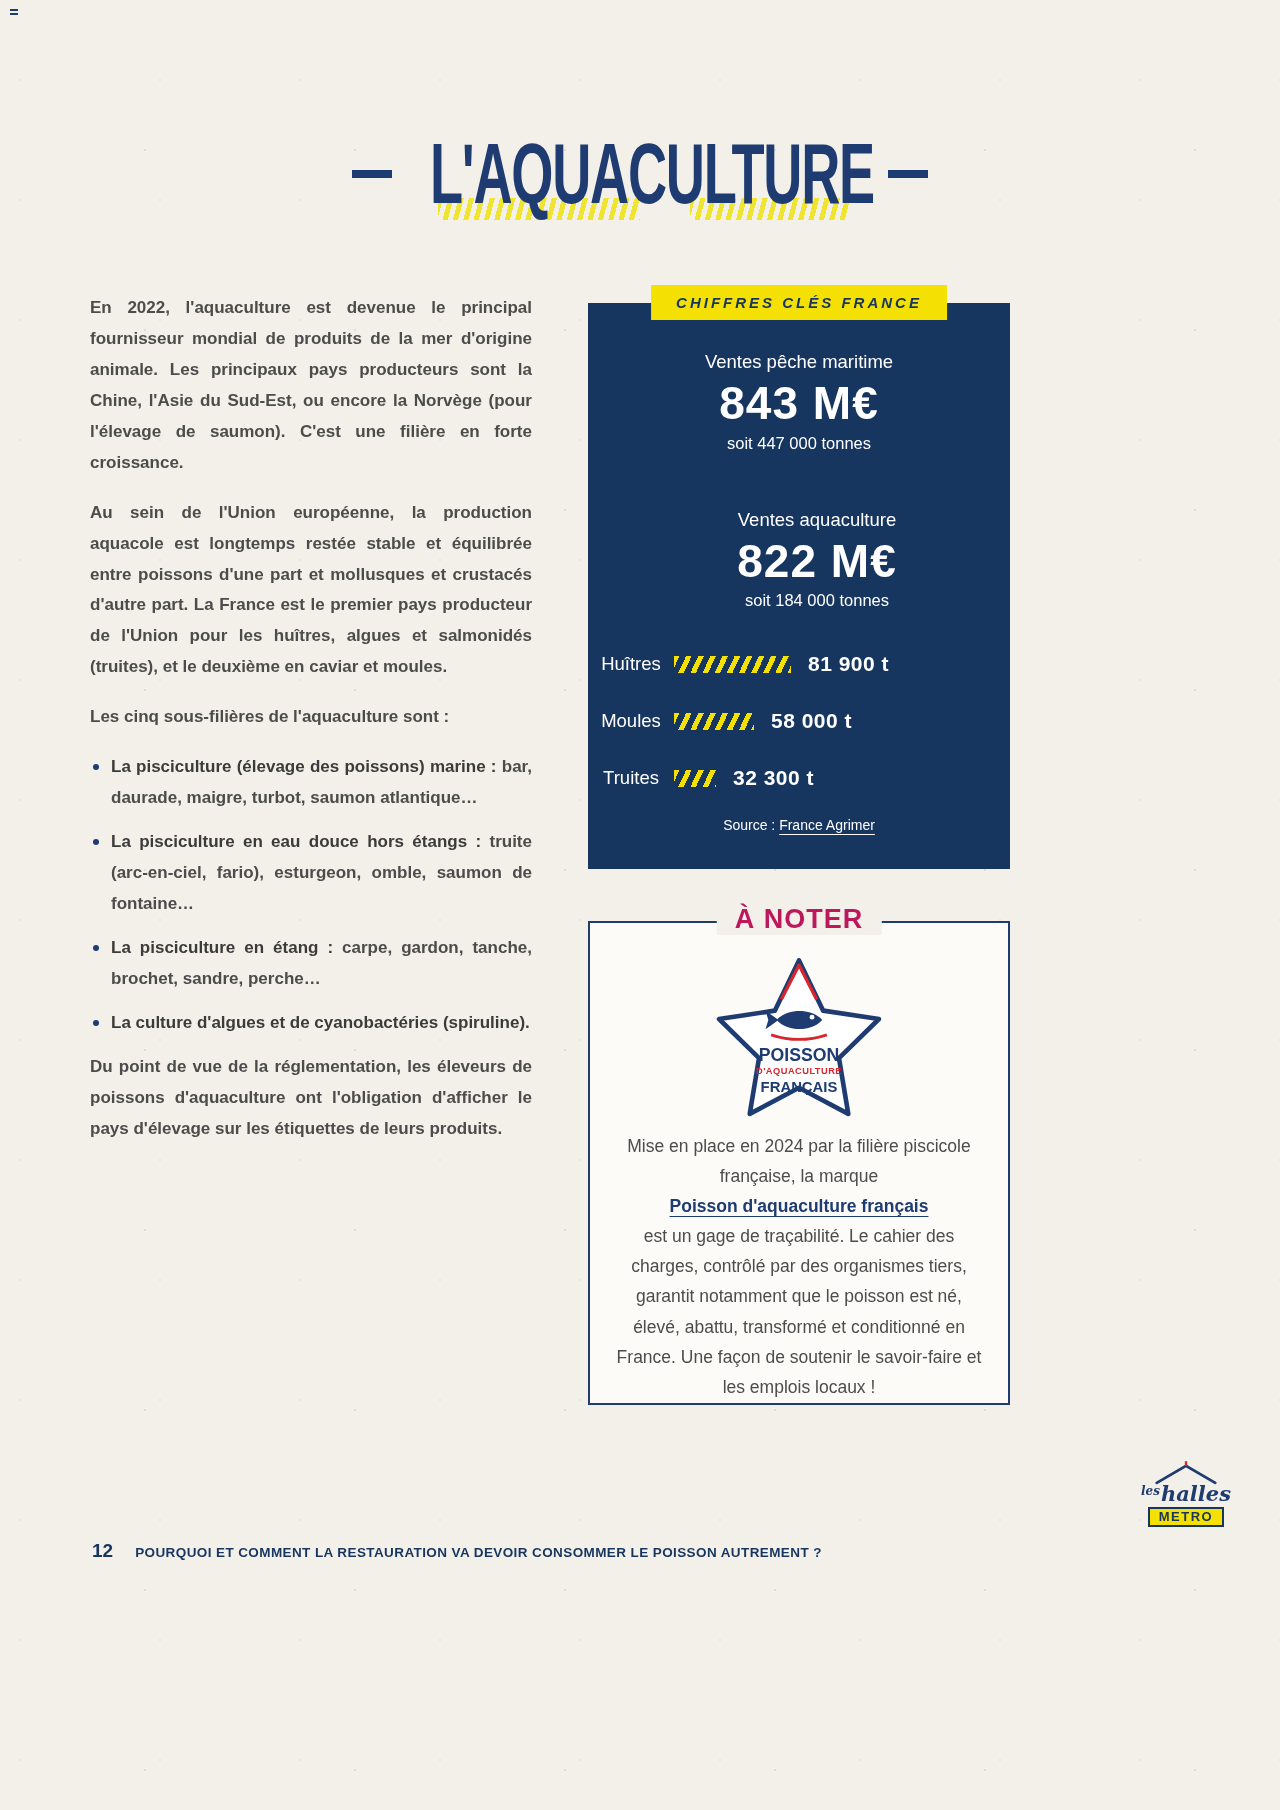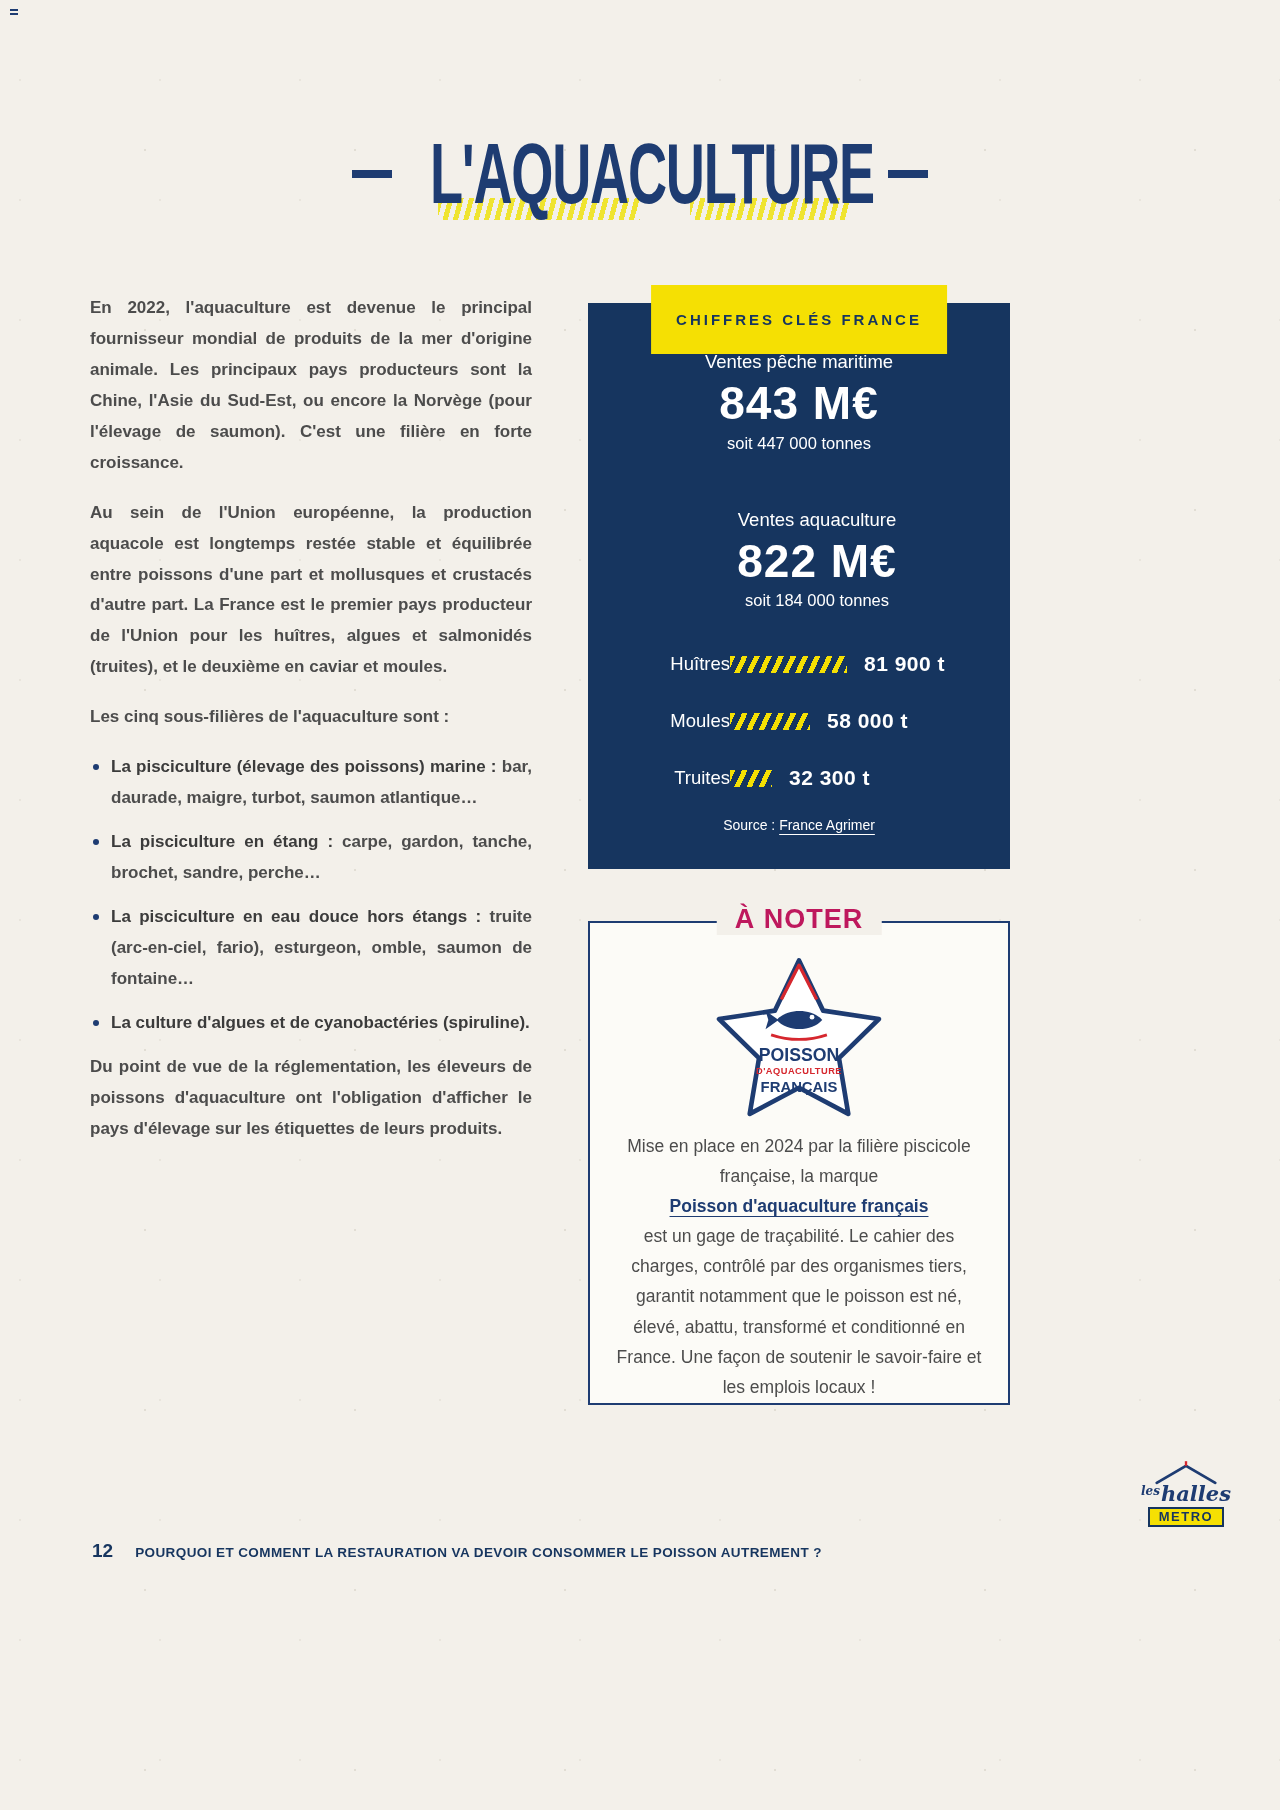--- a/index.html
+++ b/index.html
@@ -44,28 +44,28 @@
   .left-col li{ position:relative; padding-left:21px; margin-bottom:13px; text-align:justify; }
   .left-col li::before{ content:""; position:absolute; left:3px; top:12px;
     width:6px; height:6px; border-radius:50%; background:#1e3c72; }
   .left-col b{ color:#3b3b3b; }
 
   
   .key-box{ position:absolute; left:588px; top:303px; width:422px; height:566px;
     background:#16355f; color:#ffffff; text-align:center; }
   .kf-tab{ position:absolute; top:-18px; left:50%; transform:translateX(-50%);
     background:#f5e003; color:#16355f; font-size:15px; font-weight:700;
-    letter-spacing:3px; padding:26px 25px; white-space:nowrap; }
+    letter-spacing:3px; padding:9px 25px; white-space:nowrap;font-style:italic; }
   .kf-blocks{ padding-top:48px; }
   .kf-label{ font-size:18.5px; font-weight:400; margin-bottom:5px; }
   .kf-value{ font-size:46px; font-weight:700; letter-spacing:1px; line-height:1.1; }
   .kf-sub{ font-size:16.5px; margin-top:5px; }
   .kf-block + .kf-block{ margin-top:56px;padding-left:36px; }
   .kf-bars{ margin-top:42px; }
-  .bar-row{ display:flex; align-items:center; padding-left:56px; margin-bottom:33px; text-align:right; }
+  .bar-row{ display:flex; align-items:center; margin-bottom:33px; text-align:center; }
   .bar-label{ width:86px; font-size:18.5px; }
   .bar{ height:17px; margin-right:17px;
     background:repeating-linear-gradient(115deg,#f5e003 0 5px, transparent 5px 11px); }
   .bar-w0{ width:117px; }
   .bar-w1{ width:80px; }
   .bar-w2{ width:42px; }
   .bar-value{ font-size:21px; font-weight:700; letter-spacing:0.5px; }
   .kf-source{ font-size:14px; margin-top:-6px; }
   .kf-source a{ color:#ffffff; text-decoration:underline; text-underline-offset:4px; cursor:pointer; }
 
@@ -112,26 +112,26 @@
 <section class="left-col">
   <p>En 2022, l'aquaculture est devenue le principal fournisseur mondial de produits de la mer d'origine animale. Les principaux pays producteurs sont la Chine, l'Asie du Sud-Est, ou encore la Norvège (pour l'élevage de saumon). C'est une filière en forte croissance.</p>
   <p>Au sein de l'Union européenne, la production aquacole est longtemps restée stable et équilibrée entre poissons d'une part et mollusques et crustacés d'autre part. La France est le premier pays producteur de l'Union pour les huîtres, algues et salmonidés (truites), et le deuxième en caviar et moules.</p>
   <p class="intro-list">Les cinq sous-filières de l'aquaculture sont :</p>
   <ul>
     <li>
       <b>La pisciculture (élevage des poissons) marine :</b>
       <span>bar, daurade, maigre, turbot, saumon atlantique…</span>
     </li>
     <li>
+      <b>La pisciculture en eau douce hors étangs :</b>
+      <span>truite (arc-en-ciel, fario), esturgeon, omble, saumon de fontaine…</span>
+    </li>
+    <li>
       <b>La pisciculture en étang :</b>
       <span>carpe, gardon, tanche, brochet, sandre, perche…</span>
-    </li>
-    <li>
-      <b>La pisciculture en eau douce hors étangs :</b>
-      <span>truite (arc-en-ciel, fario), esturgeon, omble, saumon de fontaine…</span>
     </li>
     <li>
       <b>La culture d'algues et de cyanobactéries (spiruline).</b>
       <span></span>
     </li>
   </ul>
   <p>Du point de vue de la réglementation, les éleveurs de poissons d'aquaculture ont l'obligation d'afficher le pays d'élevage sur les étiquettes de leurs produits.</p>
 </section>
 
 <section class="key-box">

